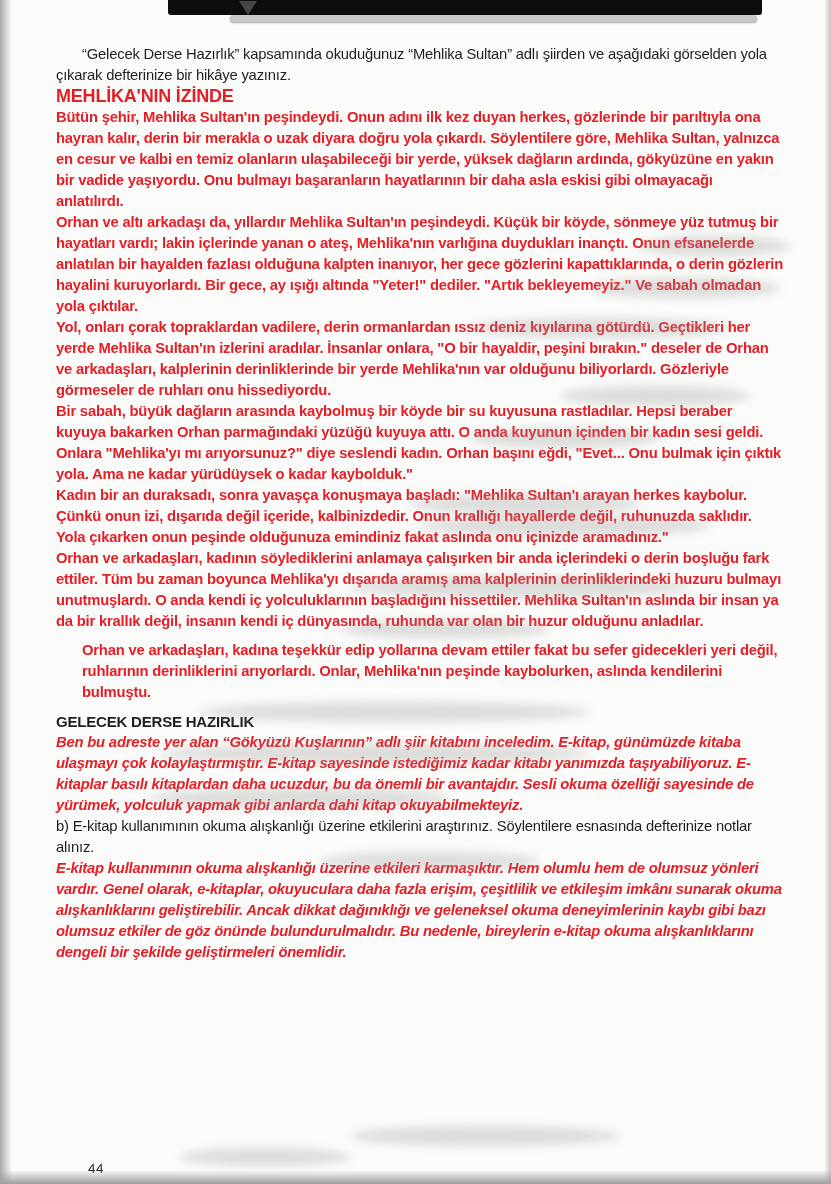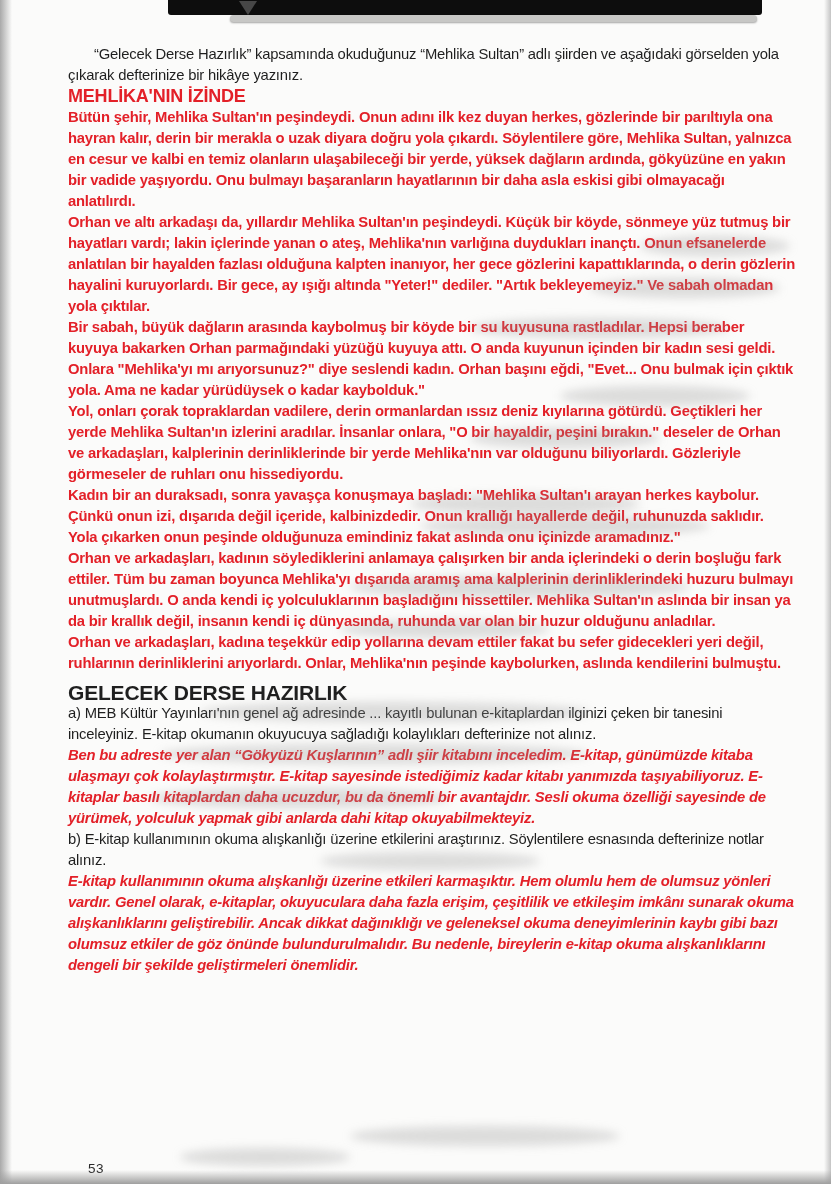--- a/index.html
+++ b/index.html
@@ -27,42 +27,42 @@
                    background: #0d0d0d; border-radius: 0 0 3px 3px; }
   .page-top-edge { position: absolute; left: 230px; top: 15px; width: 527px; height: 7px;
                    background: #c7c7c5; border-radius: 4px;
                    box-shadow: 0 1px 2px rgba(0,0,0,.35); }
   .pen-tip { position: absolute; left: 239px; top: 1px; width: 0; height: 0;
              border-left: 9px solid transparent; border-right: 9px solid transparent;
              border-top: 14px solid #474747; z-index: 3; }
 
   .content {
     position: absolute;
-    left: 68px;
+    left: 56px;
     top: 44px;
     width: 728px;
     font-size: 14.8px;
     line-height: 21px;
     letter-spacing: -0.2px;
   }
 
   .content p, .content h2, .content h3 { margin: 0; }
 
   .black { color: var(--text-black, #1f1f1f); }
   .red   { color: var(--answer-red, #e32028); font-weight: 700; }
 
   .intro { margin: 0 0 10px 24px; text-indent: 26px; }
 
   .story-title { font-size: 18px; font-weight: 700; margin: 4px 0 3px; }
 
   .story-p { margin: 0 0 17px; }
-  .story-p.no-gap { margin-bottom: 0; }
-  .story-p.small-gap { margin-bottom: 8px; }
+  .story-p.no-gap { margin-bottom: 8px; }
+  .story-p.small-gap { margin-bottom: 8px; margin-left: 26px; }
 
-  .hw-title { font-size: 21px; font-weight: 700; margin: 2px 0 3px; }
+  .hw-title { font-size: 15px; font-weight: 700; margin: 2px 0 3px; }
   .hw-item  { margin: 0 0 2px; }
   .hw-answer { margin: 0 0 14px; font-style: italic; }
 
   .page-number {
     position: absolute;
     left: 88px;
     bottom: 8px;
     font-size: 13.5px;
     color: #2a2a2a;
     letter-spacing: 0.5px;
@@ -82,29 +82,28 @@
   <div class="pen-tip"></div>
 
   <div class="content">
 
     <p class="black intro">“Gelecek Derse Hazırlık” kapsamında okuduğunuz “Mehlika Sultan” adlı şiirden ve aşağıdaki görselden yola çıkarak defterinize bir hikâye yazınız.</p>
 
     <h2 class="red story-title">MEHLİKA'NIN İZİNDE</h2>
 
     <p class="red story-p">Bütün şehir, Mehlika Sultan'ın peşindeydi. Onun adını ilk kez duyan herkes, gözlerinde bir parıltıyla ona hayran kalır, derin bir merakla o uzak diyara doğru yola çıkardı. Söylentilere göre, Mehlika Sultan, yalnızca en cesur ve kalbi en temiz olanların ulaşabileceği bir yerde, yüksek dağların ardında, gökyüzüne en yakın bir vadide yaşıyordu. Onu bulmayı başaranların hayatlarının bir daha asla eskisi gibi olmayacağı anlatılırdı.</p>
     <p class="red story-p">Orhan ve altı arkadaşı da, yıllardır Mehlika Sultan'ın peşindeydi. Küçük bir köyde, sönmeye yüz tutmuş bir hayatları vardı; lakin içlerinde yanan o ateş, Mehlika'nın varlığına duydukları inançtı. Onun efsanelerde anlatılan bir hayalden fazlası olduğuna kalpten inanıyor, her gece gözlerini kapattıklarında, o derin gözlerin hayalini kuruyorlardı. Bir gece, ay ışığı altında "Yeter!" dediler. "Artık bekleyemeyiz." Ve sabah olmadan yola çıktılar.</p>
+    <p class="red story-p">Yol, onları çorak topraklardan vadilere, derin ormanlardan ıssız deniz kıyılarına götürdü. Geçtikleri her yerde Mehlika Sultan'ın izlerini aradılar. İnsanlar onlara, "O bir hayaldir, peşini bırakın." deseler de Orhan ve arkadaşları, kalplerinin derinliklerinde bir yerde Mehlika'nın var olduğunu biliyorlardı. Gözleriyle görmeseler de ruhları onu hissediyordu.</p>
     <p class="red story-p">Bir sabah, büyük dağların arasında kaybolmuş bir köyde bir su kuyusuna rastladılar. Hepsi beraber kuyuya bakarken Orhan parmağındaki yüzüğü kuyuya attı. O anda kuyunun içinden bir kadın sesi geldi. Onlara "Mehlika'yı mı arıyorsunuz?" diye seslendi kadın. Orhan başını eğdi, "Evet... Onu bulmak için çıktık yola. Ama ne kadar yürüdüysek o kadar kaybolduk."</p>
-    <p class="red story-p">Yol, onları çorak topraklardan vadilere, derin ormanlardan ıssız deniz kıyılarına götürdü. Geçtikleri her yerde Mehlika Sultan'ın izlerini aradılar. İnsanlar onlara, "O bir hayaldir, peşini bırakın." deseler de Orhan ve arkadaşları, kalplerinin derinliklerinde bir yerde Mehlika'nın var olduğunu biliyorlardı. Gözleriyle görmeseler de ruhları onu hissediyordu.</p>
     <p class="red story-p">Kadın bir an duraksadı, sonra yavaşça konuşmaya başladı: "Mehlika Sultan'ı arayan herkes kaybolur. Çünkü onun izi, dışarıda değil içeride, kalbinizdedir. Onun krallığı hayallerde değil, ruhunuzda saklıdır. Yola çıkarken onun peşinde olduğunuza emindiniz fakat aslında onu içinizde aramadınız."</p>
     <p class="red story-p no-gap">Orhan ve arkadaşları, kadının söylediklerini anlamaya çalışırken bir anda içlerindeki o derin boşluğu fark ettiler. Tüm bu zaman boyunca Mehlika'yı dışarıda aramış ama kalplerinin derinliklerindeki huzuru bulmayı unutmuşlardı. O anda kendi iç yolculuklarının başladığını hissettiler. Mehlika Sultan'ın aslında bir insan ya da bir krallık değil, insanın kendi iç dünyasında, ruhunda var olan bir huzur olduğunu anladılar.</p>
     <p class="red story-p small-gap">Orhan ve arkadaşları, kadına teşekkür edip yollarına devam ettiler fakat bu sefer gidecekleri yeri değil, ruhlarının derinliklerini arıyorlardı. Onlar, Mehlika'nın peşinde kaybolurken, aslında kendilerini bulmuştu.</p>
 
     <h3 class="black hw-title">GELECEK DERSE HAZIRLIK</h3>
 
-    <p class="black hw-item">a) MEB Kültür Yayınları'nın genel ağ adresinde ... kayıtlı bulunan e-kitaplardan ilginizi çeken bir tanesini inceleyiniz. E-kitap okumanın okuyucuya sağladığı kolaylıkları defterinize not alınız.</p>
     <p class="red hw-answer">Ben bu adreste yer alan “Gökyüzü Kuşlarının” adlı şiir kitabını inceledim. E-kitap, günümüzde kitaba ulaşmayı çok kolaylaştırmıştır. E-kitap sayesinde istediğimiz kadar kitabı yanımızda taşıyabiliyoruz. E-kitaplar basılı kitaplardan daha ucuzdur, bu da önemli bir avantajdır. Sesli okuma özelliği sayesinde de yürümek, yolculuk yapmak gibi anlarda dahi kitap okuyabilmekteyiz.</p>
 
     <p class="black hw-item">b) E-kitap kullanımının okuma alışkanlığı üzerine etkilerini araştırınız. Söylentilere esnasında defterinize notlar alınız.</p>
     <p class="red hw-answer">E-kitap kullanımının okuma alışkanlığı üzerine etkileri karmaşıktır. Hem olumlu hem de olumsuz yönleri vardır. Genel olarak, e-kitaplar, okuyuculara daha fazla erişim, çeşitlilik ve etkileşim imkânı sunarak okuma alışkanlıklarını geliştirebilir. Ancak dikkat dağınıklığı ve geleneksel okuma deneyimlerinin kaybı gibi bazı olumsuz etkiler de göz önünde bulundurulmalıdır. Bu nedenle, bireylerin e-kitap okuma alışkanlıklarını dengeli bir şekilde geliştirmeleri önemlidir.</p>
 
   </div>
 
   <div class="smudge" style="left:640px; top:236px; width:150px; height:20px;"></div>
   <div class="smudge" style="left:590px; top:278px; width:190px; height:20px;"></div>
   <div class="smudge" style="left:470px; top:318px; width:260px; height:20px;"></div>
@@ -114,19 +113,19 @@
   <div class="smudge" style="left:420px; top:516px; width:290px; height:20px;"></div>
   <div class="smudge" style="left:350px; top:576px; width:340px; height:22px;"></div>
   <div class="smudge" style="left:340px; top:620px; width:210px; height:18px;"></div>
   <div class="smudge" style="left:200px; top:702px; width:390px; height:20px;"></div>
   <div class="smudge" style="left:160px; top:744px; width:430px; height:20px;"></div>
   <div class="smudge" style="left:150px; top:788px; width:300px; height:20px;"></div>
   <div class="smudge" style="left:320px; top:852px; width:220px; height:18px;"></div>
   <div class="smudge" style="left:350px; top:1126px; width:270px; height:20px;"></div>
   <div class="smudge" style="left:180px; top:1148px; width:170px; height:18px;"></div>
 
-  <div class="page-number">53</div>
+  <div class="page-number">44</div>
 
   <div class="edge-left"></div>
   <div class="edge-right"></div>
   <div class="edge-bottom"></div>
 
 </div>
 
 </body></html>

